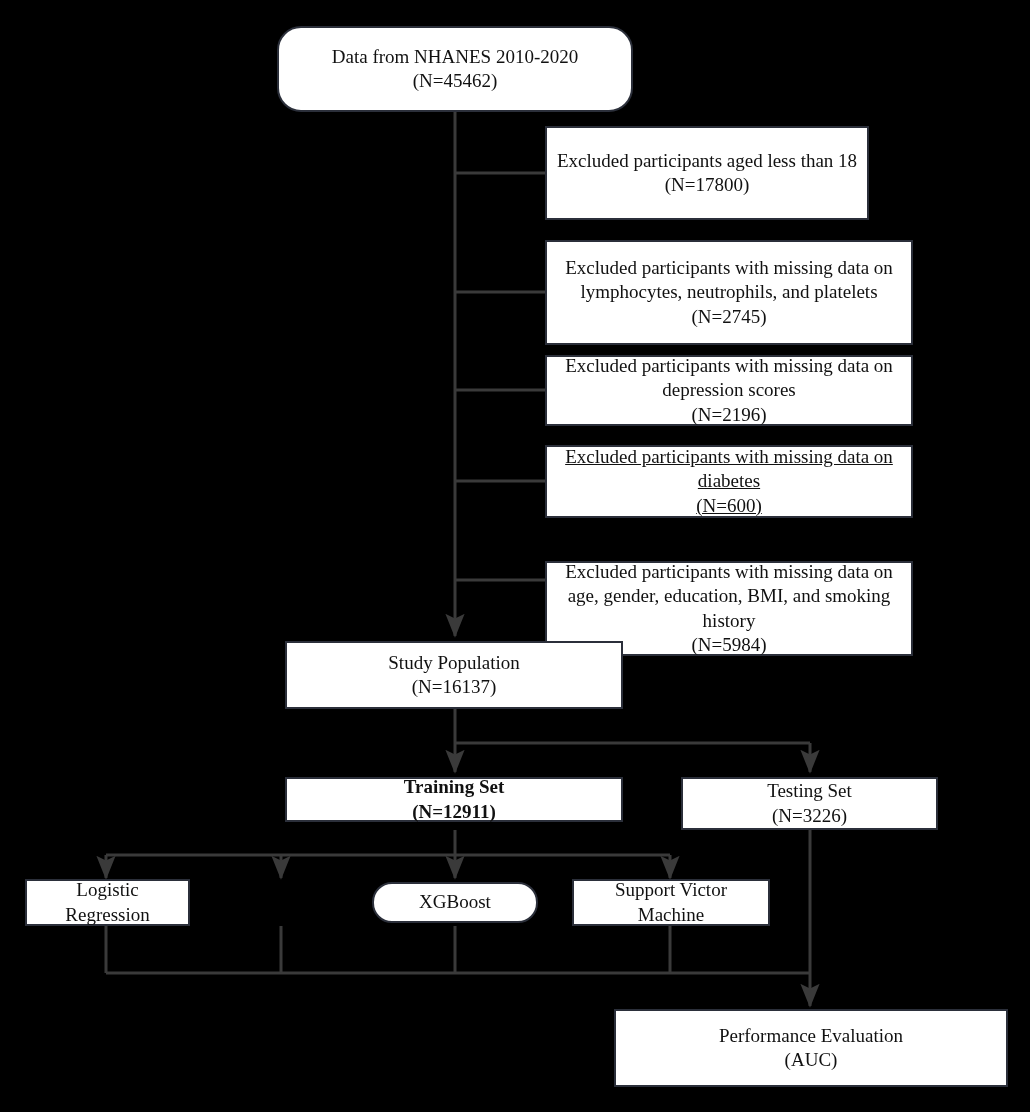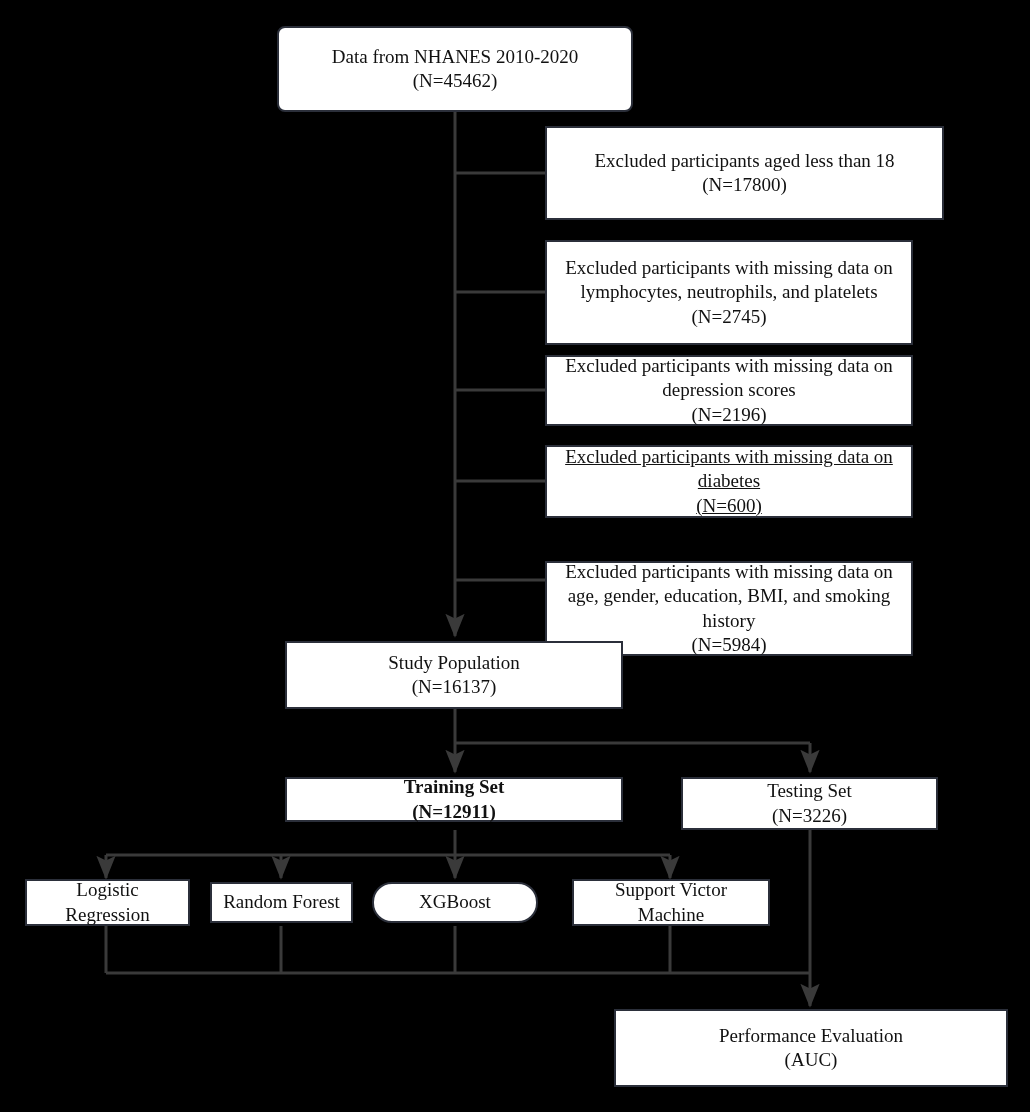--- a/index.html
+++ b/index.html
@@ -34,21 +34,21 @@
     flex-direction: column;
     align-items: center;
     justify-content: center;
     text-align: center;
     line-height: 1.28;
     font-size: 19px;
     padding: 2px 8px;
     z-index: 2;
   }
   .node.rounded {
-    border-radius: 8px;
+    border-radius: 24px;
   }
   .node .line {
     display: block;
     white-space: nowrap;
   }
   .node.wrap .line {
     white-space: normal;
   }
 </style>
 </head>
@@ -92,21 +92,21 @@
 
       <path d="M810,830 L810,1006" marker-end="url(#arrowhead)"></path>
     </g>
   </svg>
 
   <div class="node rounded" style="left:277px; top:26px; width:356px; height:86px;">
     <span class="line">Data from NHANES 2010-2020</span>
     <span class="line">(N=45462)</span>
   </div>
 
-  <div class="node wrap" style="left:545px; top:126px; width:399px; height:94px;">
+  <div class="node wrap" style="left:545px; top:126px; width:324px; height:94px;">
     <span class="line">Excluded participants aged less than 18</span>
     <span class="line">(N=17800)</span>
   </div>
 
   <div class="node wrap" style="left:545px; top:240px; width:368px; height:105px;">
     <span class="line">Excluded participants with missing data on lymphocytes, neutrophils, and platelets</span>
     <span class="line">(N=2745)</span>
   </div>
 
   <div class="node wrap" style="left:545px; top:355px; width:368px; height:71px;">
@@ -136,23 +136,20 @@
 
   <div class="node" style="left:681px; top:777px; width:257px; height:53px;">
     <span class="line">Testing Set</span>
     <span class="line">(N=3226)</span>
   </div>
 
   <div class="node wrap" style="left:25px; top:879px; width:165px; height:47px;">
     <span class="line">Logistic Regression</span>
   </div>
 
-  <div class="node" style="left:210px; top:882px; width:143px; height:41px;">
-    <span class="line">Random Forest</span>
-  </div>
 
   <div class="node" style="left:372px; top:882px; width:166px; height:41px;border-radius:20px;">
     <span class="line">XGBoost</span>
   </div>
 
   <div class="node wrap" style="left:572px; top:879px; width:198px; height:47px;">
     <span class="line">Support Victor Machine</span>
   </div>
 
   <div class="node" style="left:614px; top:1009px; width:394px; height:78px;">

